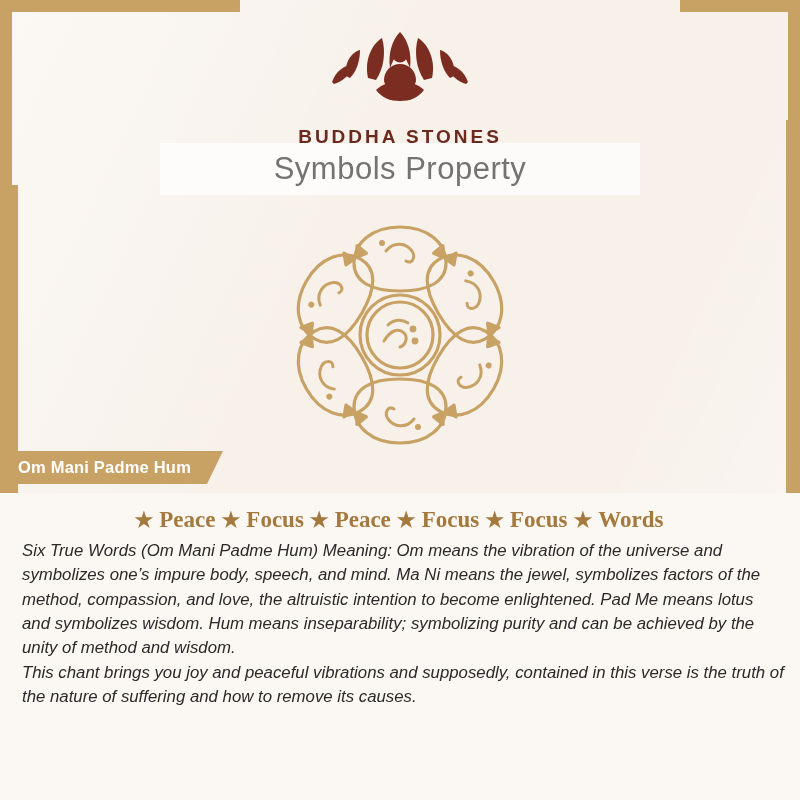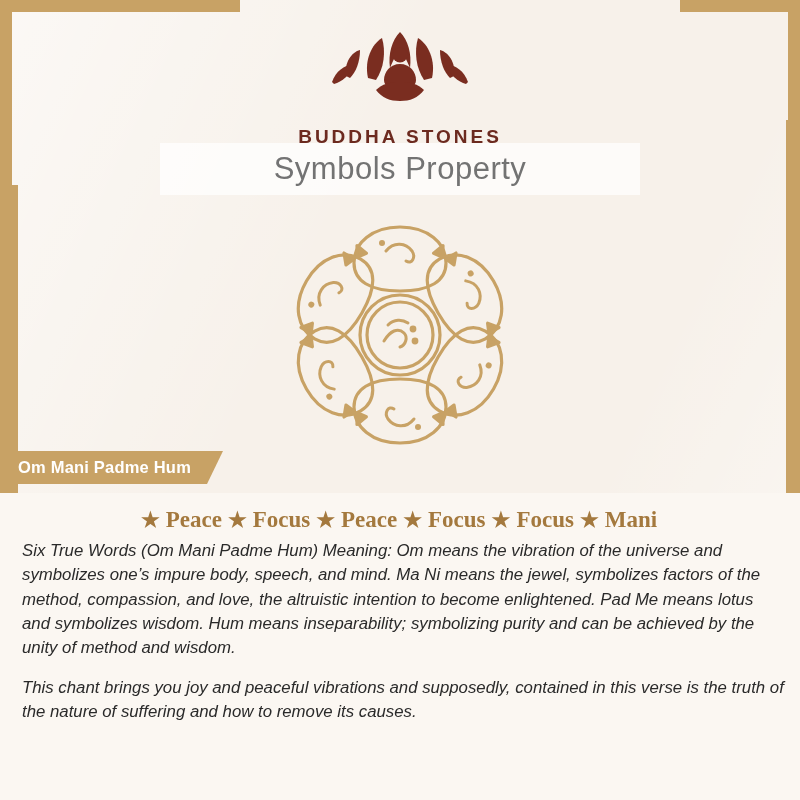--- a/index.html
+++ b/index.html
@@ -175,21 +175,21 @@
     font-size: 16.8px;
     line-height: 1.45;
     color: #2a2a2a;
     font-family: "Liberation Sans", sans-serif;
   }
   .body-text p {
     margin: 0 0 0 0;
     font-style: italic;
   }
   .body-text p + p {
-    margin-top: 15px;
+    margin-top: 0;
   }
 </style>
 </head>
 <body>
 
 <div class="page">
 
   <div class="wash"></div>
 
   <div class="corner-tl"></div>
@@ -313,21 +313,21 @@
       <span class="kw">Peace</span>
       <span class="star">★</span>
       <span class="kw">Focus</span>
       <span class="star">★</span>
       <span class="kw">Peace</span>
       <span class="star">★</span>
       <span class="kw">Focus</span>
       <span class="star">★</span>
       <span class="kw">Focus</span>
       <span class="star">★</span>
-      <span class="kw">Mani</span>
+      <span class="kw">Words</span>
     </div>
 
     <div class="body-text">
       <p>Six True Words (Om Mani Padme Hum) Meaning: Om means the vibration of the universe and symbolizes one’s impure body, speech, and mind. Ma Ni means the jewel, symbolizes factors of the method, compassion, and love, the altruistic intention to become enlightened. Pad Me means lotus and symbolizes wisdom. Hum means inseparability; symbolizing purity and can be achieved by the unity of method and wisdom.</p>
       <p>This chant brings you joy and peaceful vibrations and supposedly, contained in this verse is the truth of the nature of suffering and how to remove its causes.</p>
     </div>
   </div>
 
 </div>
 

